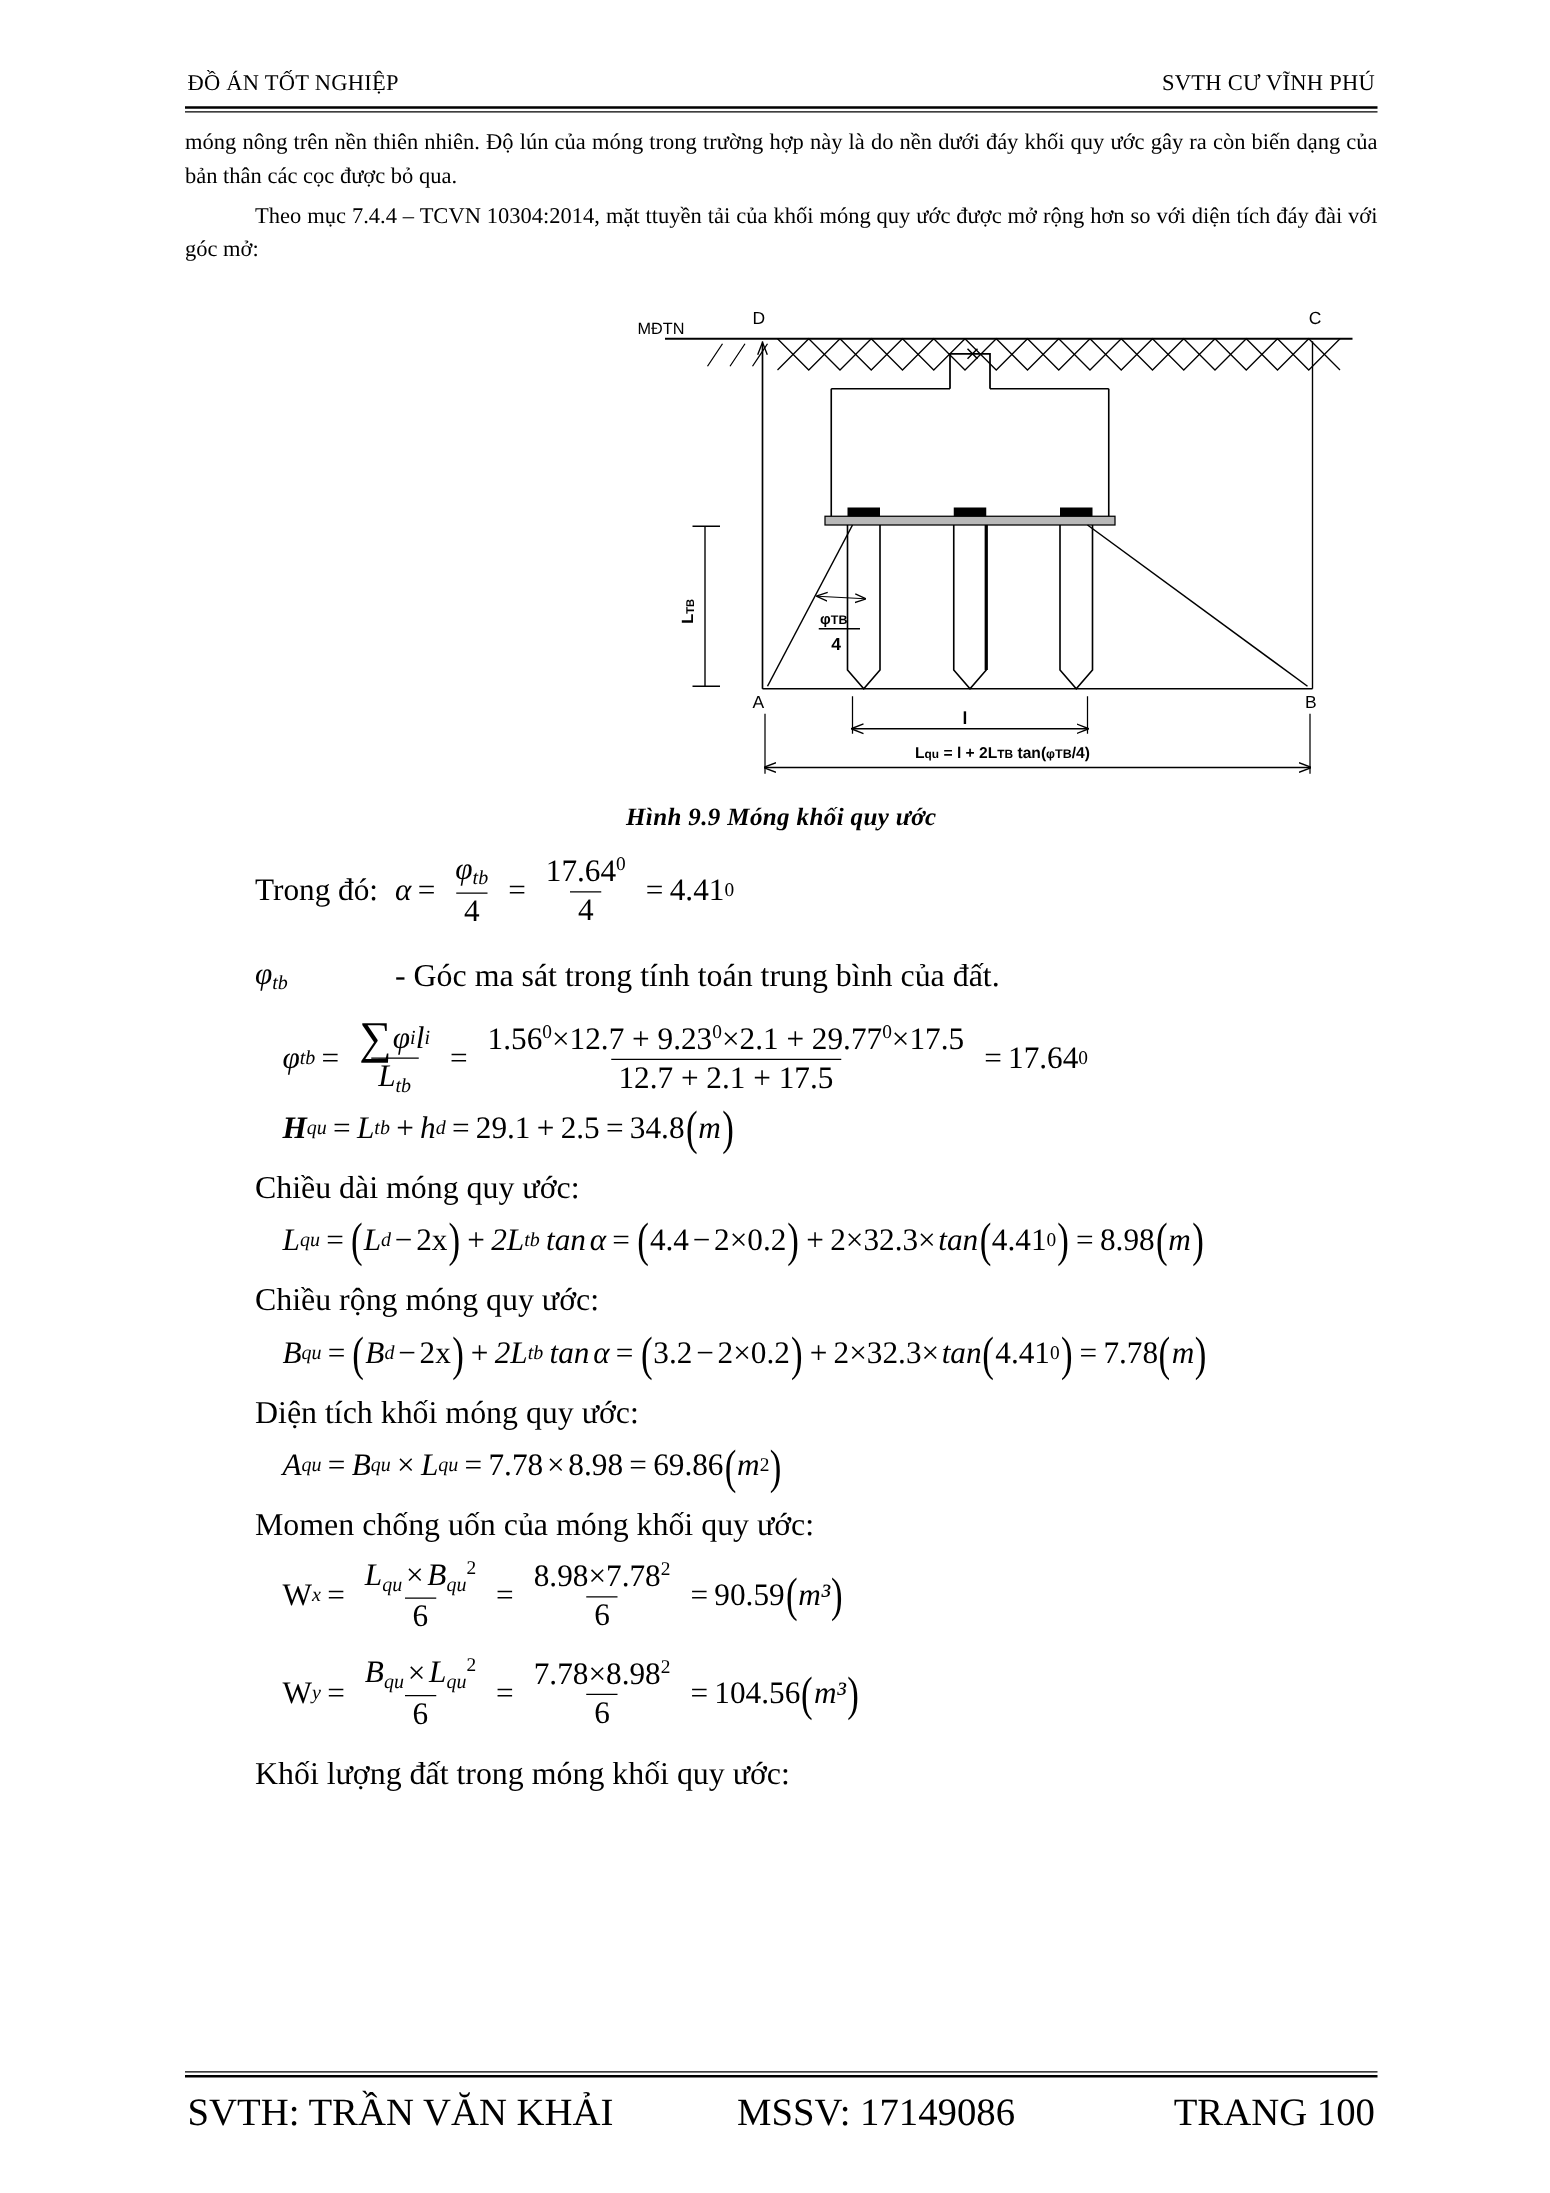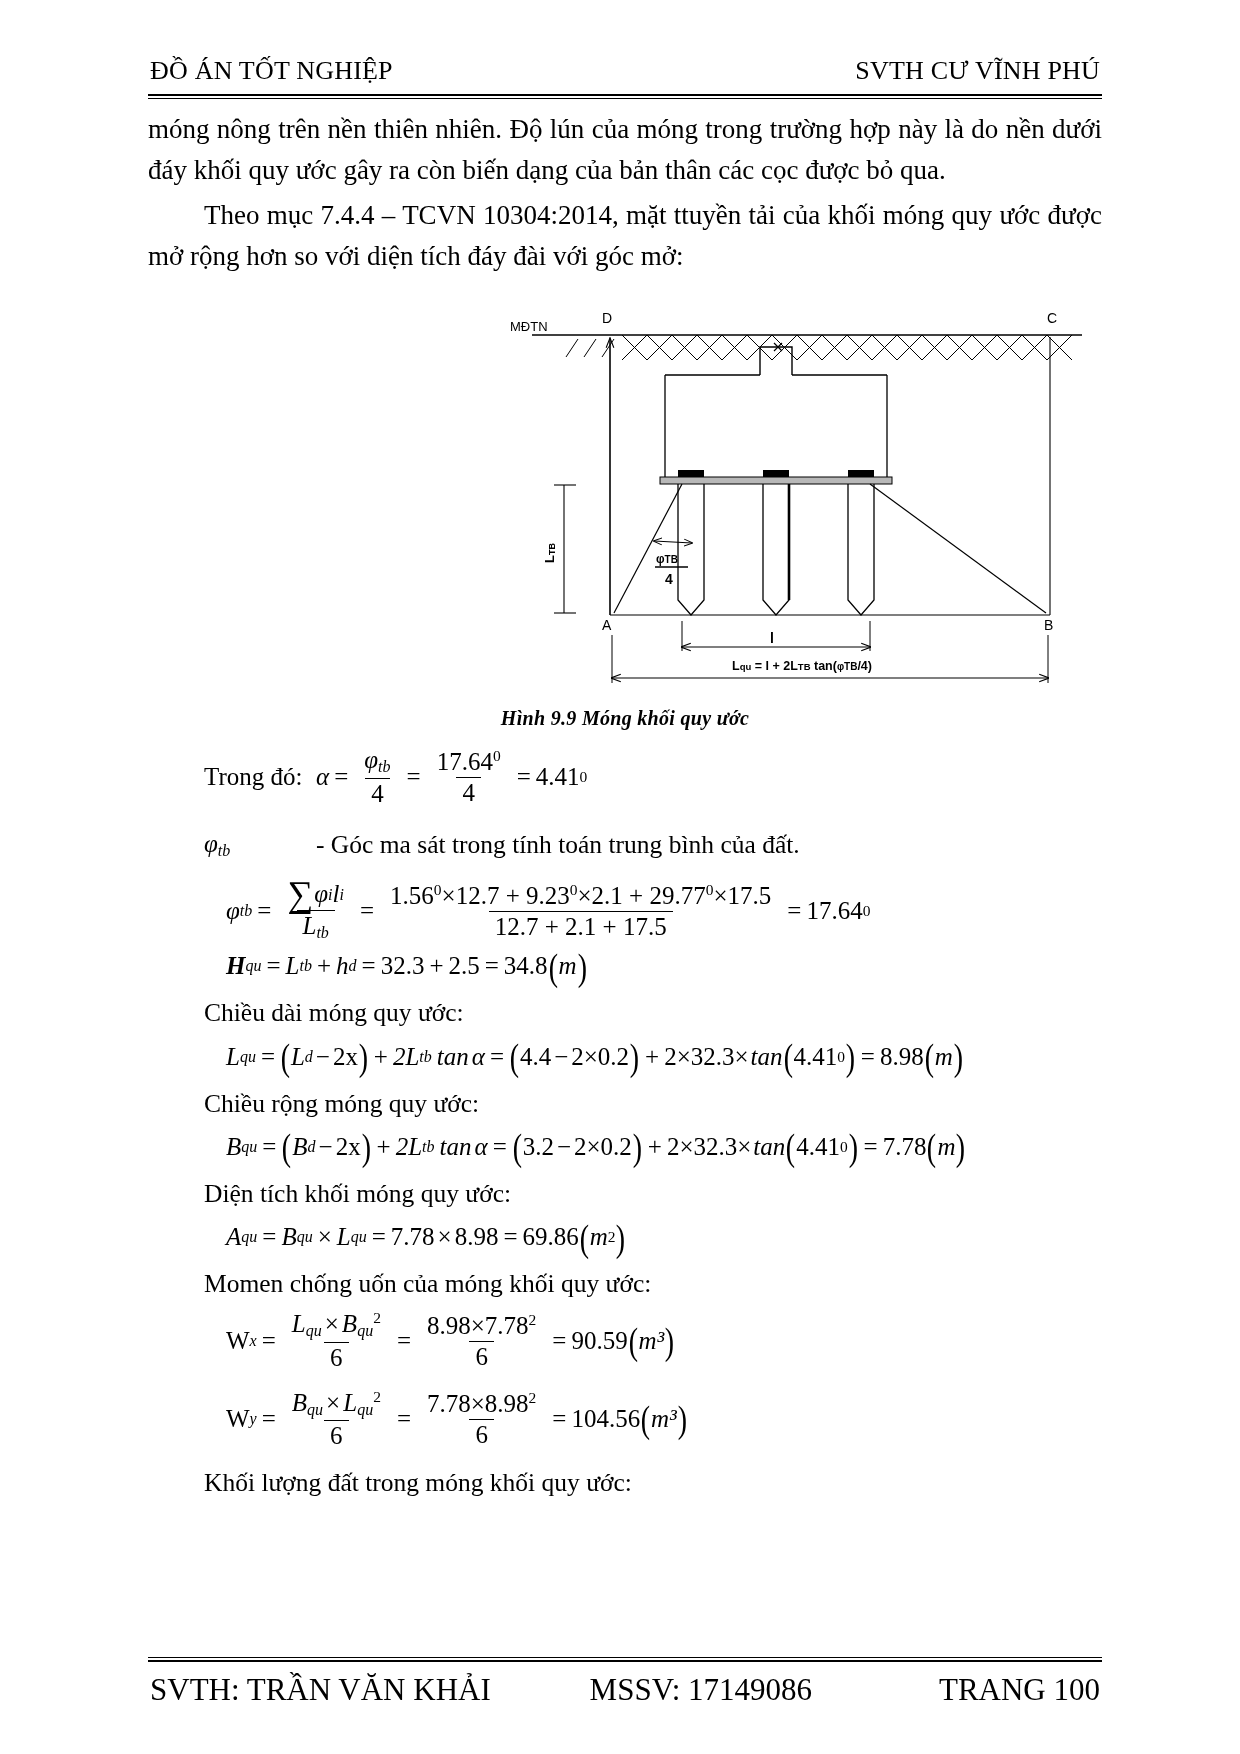--- a/index.html
+++ b/index.html
@@ -20,36 +20,36 @@
     width: 1240px;
     height: 1754px;
     padding: 48px 138px 40px 148px;
   }
 
   
   .header {
     display: flex;
     justify-content: space-between;
     align-items: baseline;
-    font-size: 26px;
+    font-size: 18px;
     letter-spacing: .2px;
     padding: 8px 2px 6px 2px;
   }
   .header-left, .header-right { white-space: nowrap; }
 
   .rule-double {
     border-top: 2.2px solid #000;
     border-bottom: 1.4px solid #000;
     height: 5px;
     margin: 2px 0 10px 0;
   }
 
   
   .body-text {
-    font-size: 27px;
+    font-size: 18px;
     line-height: 1.52;
     text-align: justify;
     text-justify: inter-word;
   }
   .para { margin: 0 0 0 0; }
   .para.indent { text-indent: 56px; margin-top: 4px; }
 
   .lead {
     font-size: 25.5px;
     line-height: 1.5;
@@ -299,21 +299,21 @@
     <span class="math">
       <b style="font-style:italic;"><span>H</span></b>
         <sub class="v">qu</sub>
       <span class="op">=</span>
       <span>L</span>
         <sub class="v">tb</sub>
       <span class="op">+</span>
       <span>h</span>
         <sub class="v">d</sub>
       <span class="op">=</span>
-      <span class="up">32.3</span>
+      <span class="up">29.1</span>
       <span class="op">+</span>
       <span class="up">2.5</span>
       <span class="op">=</span>
       <span class="up">34.8</span>
       <span class="paren-big">(</span>
         <span>m</span>
         <span class="paren-big">)</span>
     </span>
   </div>
 

